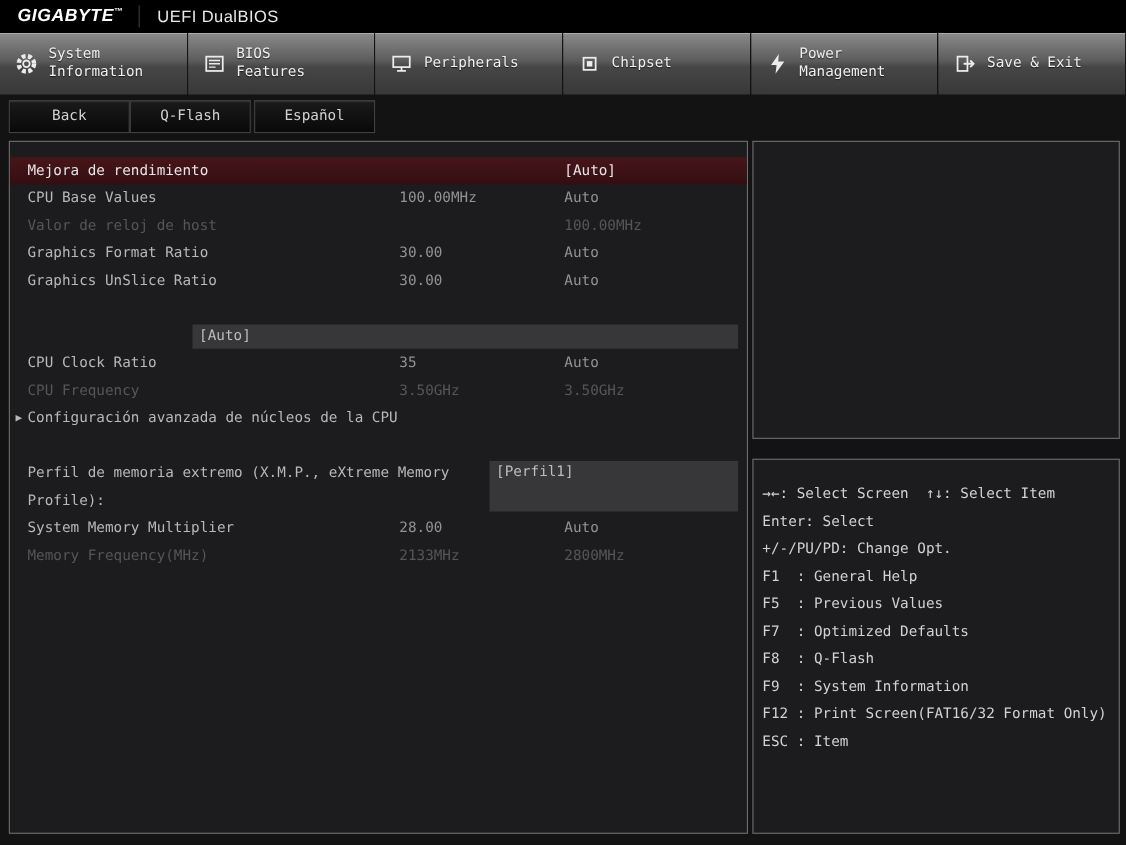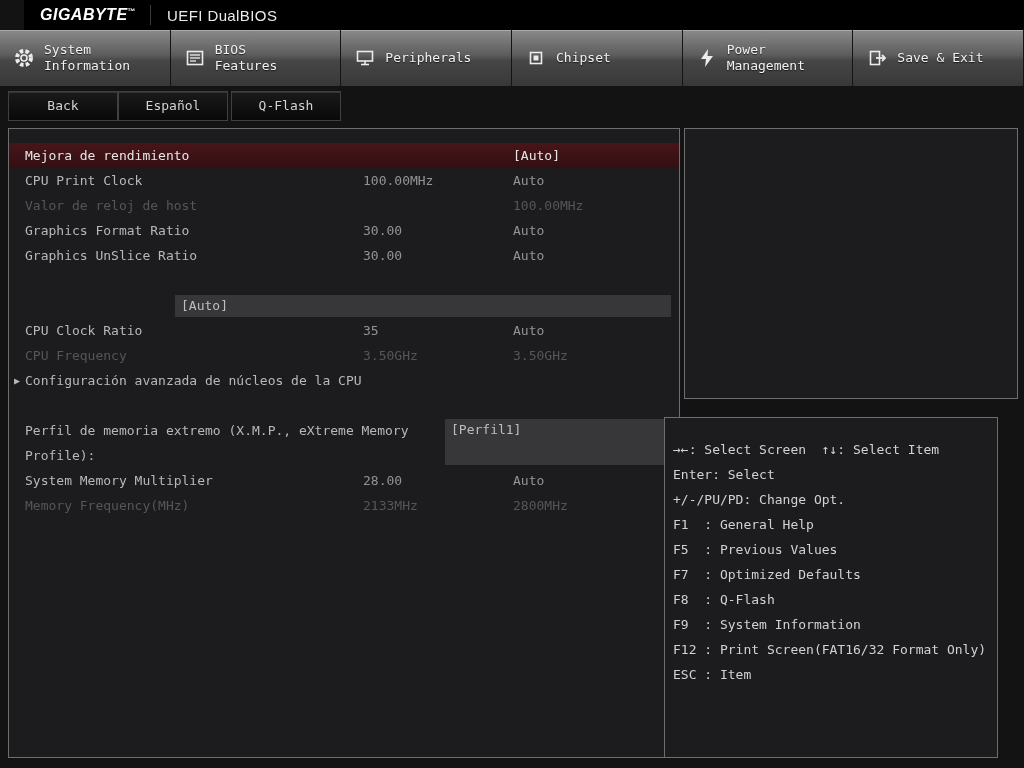--- a/index.html
+++ b/index.html
@@ -1,21 +1,21 @@
 <!DOCTYPE html>
 <html><head>
 <meta charset="utf-8">
 <style>
   * { margin:0; padding:0; box-sizing:border-box; }
   html,body { width:1024px; height:768px; background:#131313; overflow:hidden;
               font-family:"DejaVu Sans Mono", monospace; }
   .screen { position:relative; width:1024px; height:768px; background:#131313; }
 
   
-  .topbar { height:30px; background:#000; display:flex; align-items:center;margin-left:24px; }
+  .topbar { height:30px; background:#000; display:flex; align-items:center; }
   .brand { font-family:"Liberation Sans", sans-serif; font-weight:bold; font-style:italic;
            color:#fff; font-size:16px; letter-spacing:.5px; padding:0 14px 0 16px; }
   .brand sup { font-size:8px; font-style:normal; }
   .topbar-divider { width:1px; height:20px; background:#3c3c3c; margin-right:16px; }
   .uefi-title { color:#eaeaea; font-family:"Liberation Sans", sans-serif; font-size:15px; letter-spacing:.4px; }
 
   
   .tabs { height:56px; display:flex; background:#050505; }
   .tab { flex:1 1 0; display:flex; align-items:center; gap:9px; padding-left:13px;
          background:linear-gradient(#8a8a8a, #5c5c5c 45%, #464646 55%, #383838);
@@ -34,21 +34,21 @@
   .btn { display:inline-block; height:30px; min-width:110px; padding:0 10px;
          background:linear-gradient(#1a1a1a, #090909); border:1px solid #404040;
          box-shadow:inset 0 1px 0 #333; color:#d2d2d2; font:13px "DejaVu Sans Mono", monospace;
          line-height:28px; text-align:center; cursor:pointer; }
   .right-btns { display:flex; gap:3px; }
 
   
   .panel { position:absolute; background:#1c1c1e; border:1px solid #6e6e6e; }
   .main-panel { left:8px;  top:128px; width:672px; height:630px; }
   .info-panel { left:684px; top:128px; width:334px; height:271px; }
-  .keys-panel { left:664px; top:417px; width:334px; height:341px; padding:24px 2px 0 8px; }
+  .keys-panel { left:684px; top:417px; width:334px; height:341px; padding:24px 2px 0 8px; }
 
   
   .settings-list { padding-top:14px; }
   .row { position:relative; display:flex; align-items:center; height:25px;
          padding-left:16px; font-size:13px; color:#b8b8b8; cursor:pointer; }
   .row .label { flex:0 0 338px; white-space:nowrap; overflow:visible; }
   .row .label.wide { flex:0 0 420px; white-space:normal; line-height:25px; }
   .row .mid { flex:0 0 150px; color:#939393; white-space:nowrap; }
   .row .val { flex:1 1 auto; color:#939393; white-space:nowrap; padding-right:8px; }
   .row.disabled, .row.disabled .mid, .row.disabled .val { color:#565656; }
@@ -132,34 +132,34 @@
             <polyline points="16,8 19,11 16,14" fill="none" stroke="#ececec" stroke-width="1.8"></polyline>
           </svg>
       </span>
       <span class="tlabel">Save &amp; Exit</span>
     </div>
   </nav>
 
   <div class="strip">
     <button class="btn">Back</button>
     <div class="right-btns">
+      <button class="btn">Q-Flash</button>
       <button class="btn">Español</button>
-      <button class="btn">Q-Flash</button>
     </div>
   </div>
 
   <section class="panel main-panel">
     <div class="settings-list">
         <div class="row selected">
           <span class="label">Mejora de rendimiento</span>
           <span class="mid"></span>
           <span class="val">[Auto]</span>
         </div>
         <div class="row normal">
-          <span class="label">CPU Print Clock</span>
+          <span class="label">CPU Base Values</span>
           <span class="mid">100.00MHz</span>
           <span class="val">Auto</span>
         </div>
         <div class="row disabled">
           <span class="label">Valor de reloj de host</span>
           <span class="mid"></span>
           <span class="val">100.00MHz</span>
         </div>
         <div class="row normal">
           <span class="label">Graphics Format Ratio</span>

